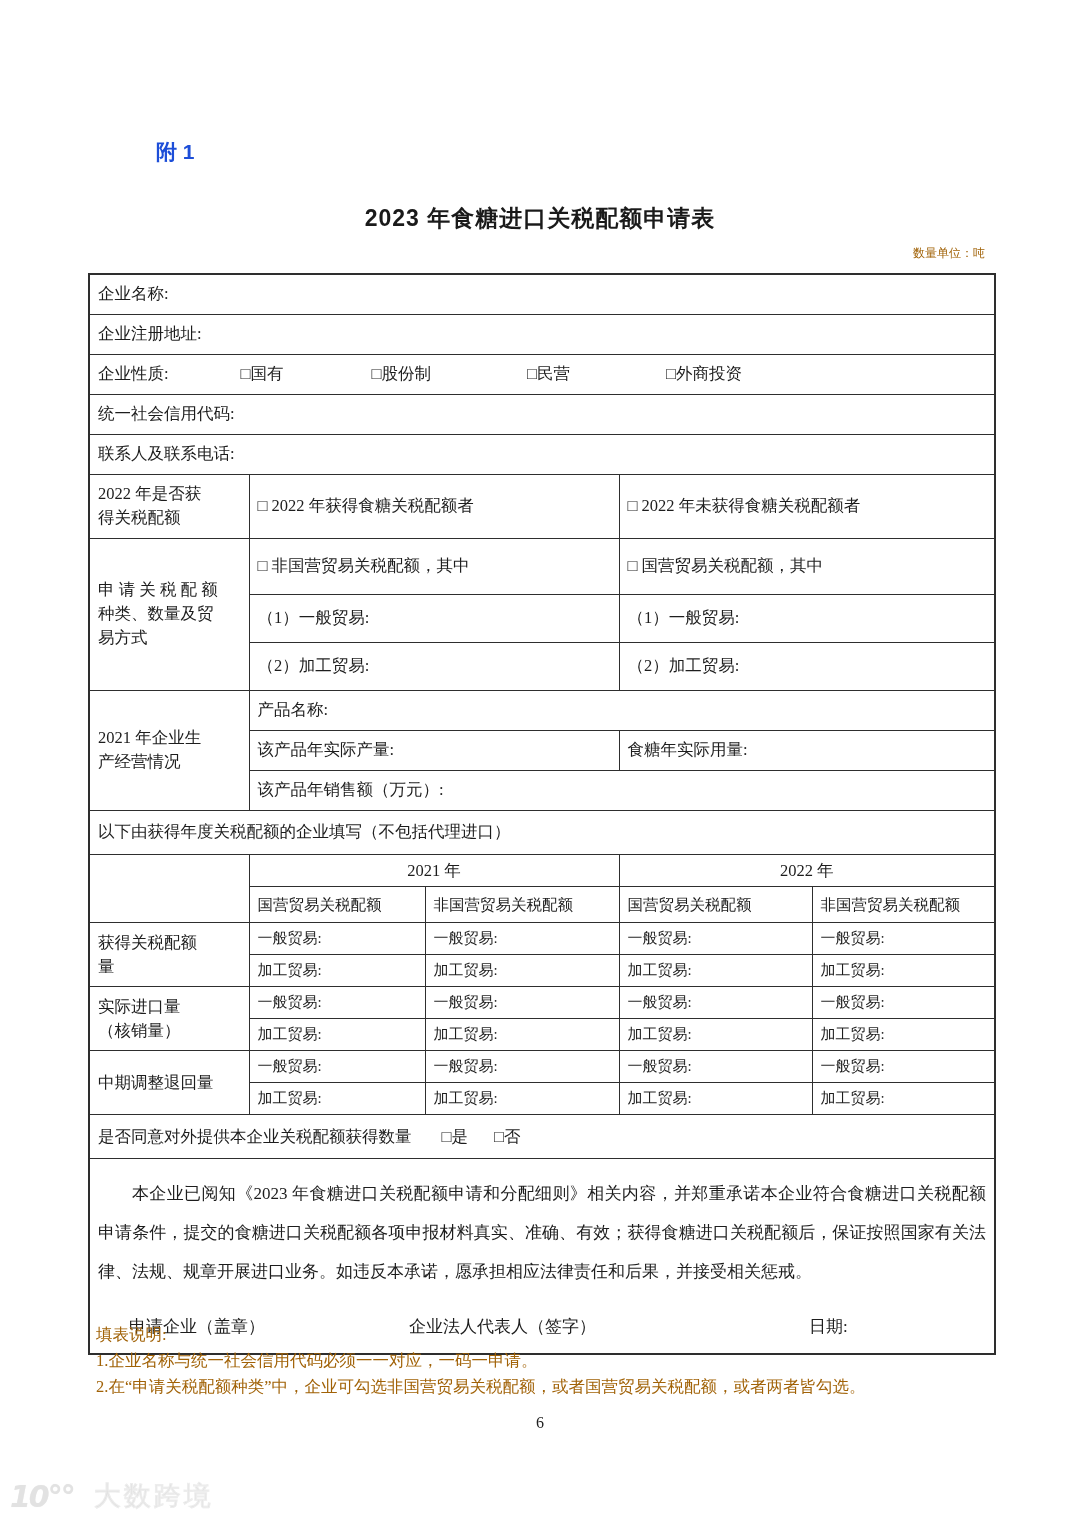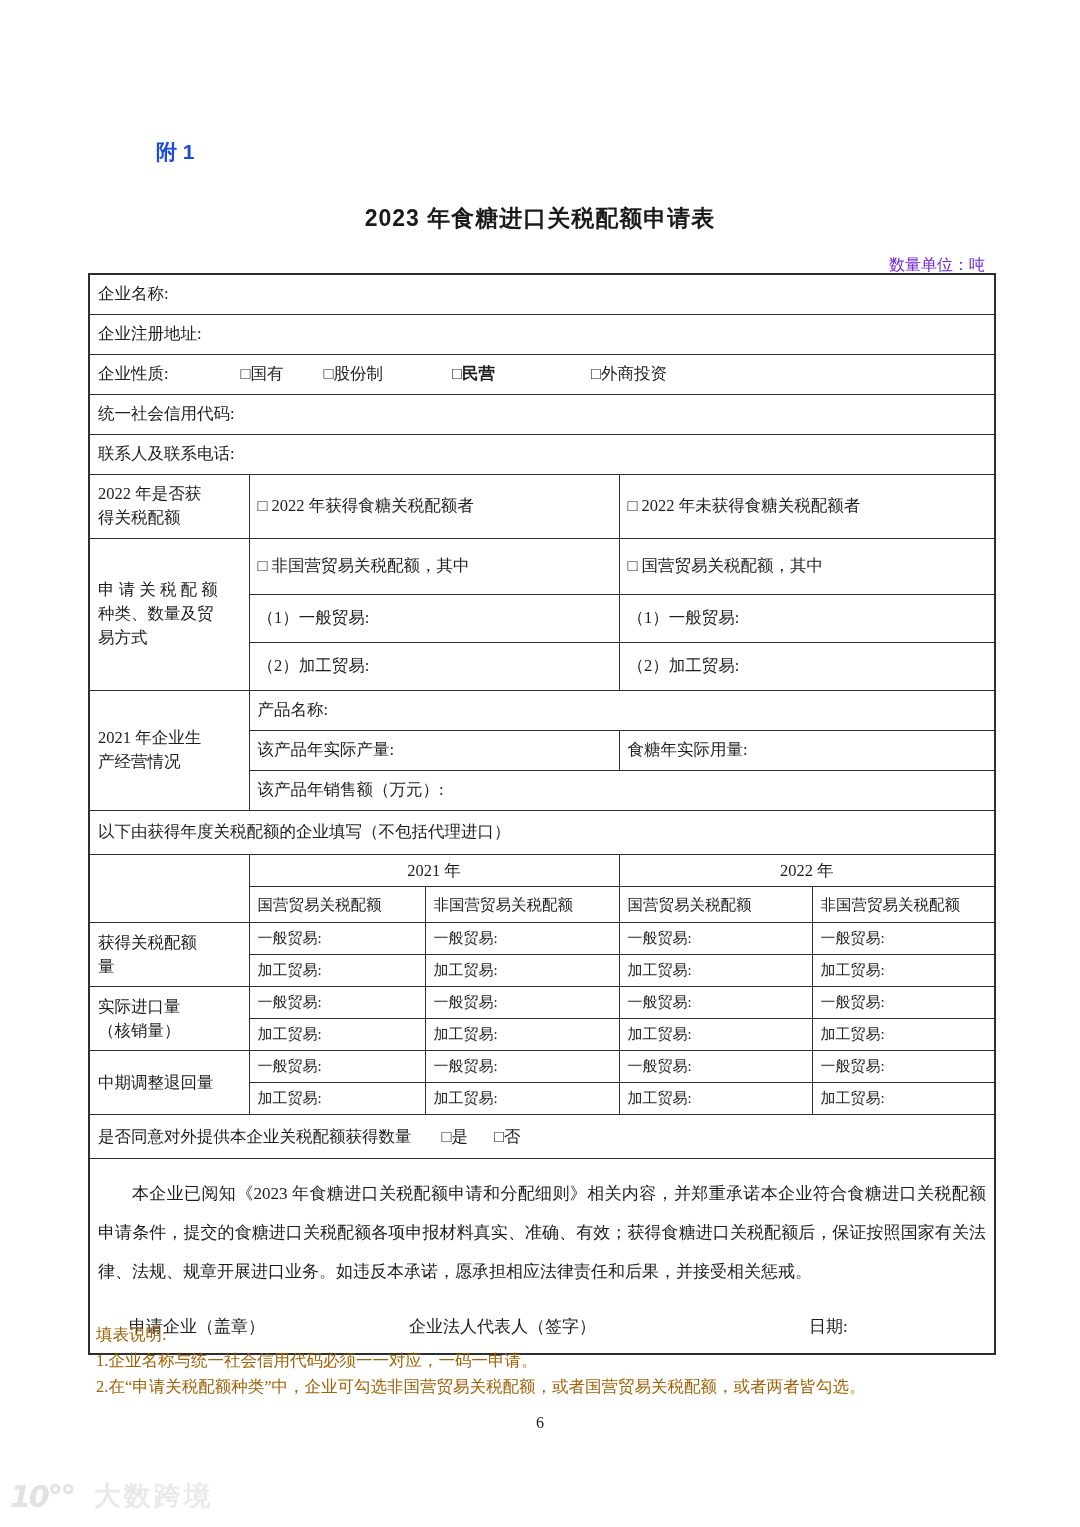--- a/index.html
+++ b/index.html
@@ -28,23 +28,23 @@
     margin:0;
     text-align:center;
     font-family:"Liberation Sans","DejaVu Sans",sans-serif;
     font-size:23px;
     font-weight:700;
     letter-spacing:1px;
     color:#1a1a1a;
   }
   .unit-note{
     position:absolute;
-    top:255px; right:95px;
-    font-size:16px;
-    color:#6d28d9;
+    top:245px; right:95px;
+    font-size:12px;
+    color:#a16207;
   }
   table.form-table{
     position:absolute;
     left:88px; top:273px;
     width:906px;
     border-collapse:collapse;
     table-layout:fixed;
     border:2px solid #2e2e2e;
     font-size:16.5px;
     color:#1d1d1d;
@@ -60,22 +60,22 @@
     line-height:1.7;
     padding-left:9px;
   }
   .sub-h{font-size:15.5px;}
   .data-cell{font-size:15px;}
   .center{text-align:center;}
   .h40{height:40px;} .h64{height:64px;} .h56{height:56px;}
   .h48{height:48px;} .h44{height:44px;} .h36{height:36px;}
   .h32{height:32px;}
   .nature-opt{display:inline-block;}
-  .opt1{margin-left:72px;} .opt2{margin-left:40px;}
-  .opt3{margin-left:69px;font-weight:bold;} .opt4{margin-left:96px;}
+  .opt1{margin-left:72px;} .opt2{margin-left:88px;}
+  .opt3{margin-left:96px;} .opt4{margin-left:96px;}
   .consent-yes{margin-left:30px;}
   .consent-no{margin-left:26px;}
   .commit-cell{
     vertical-align:top;
     height:186px;
     padding:16px 16px 10px 16px;
   }
   .commit-para{
     margin:0;
     font-size:17px;

